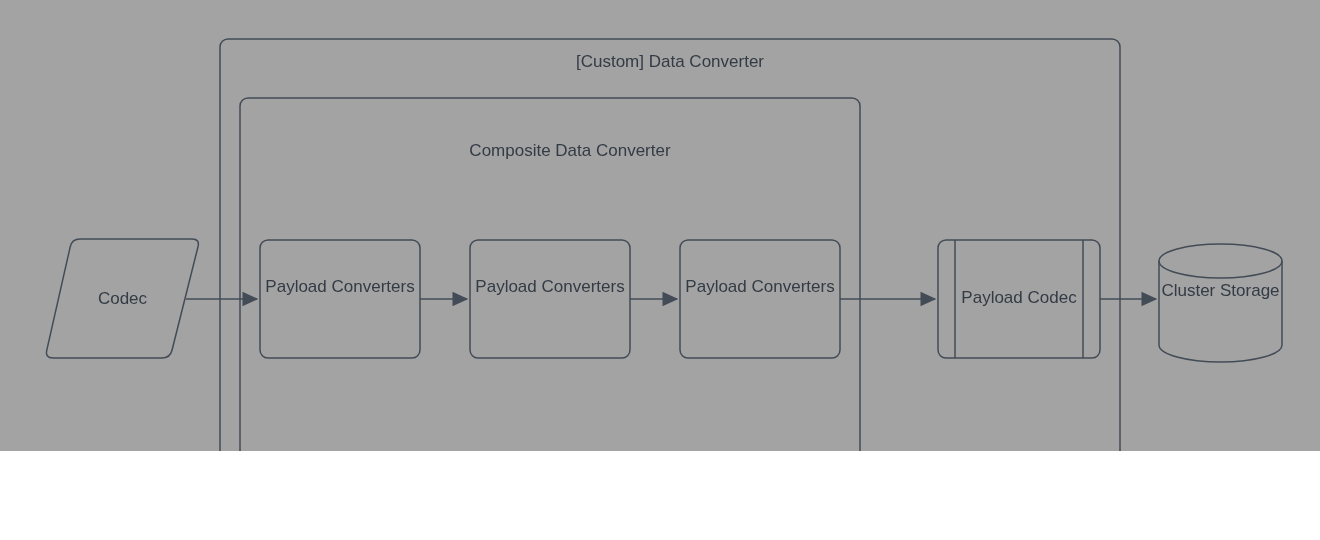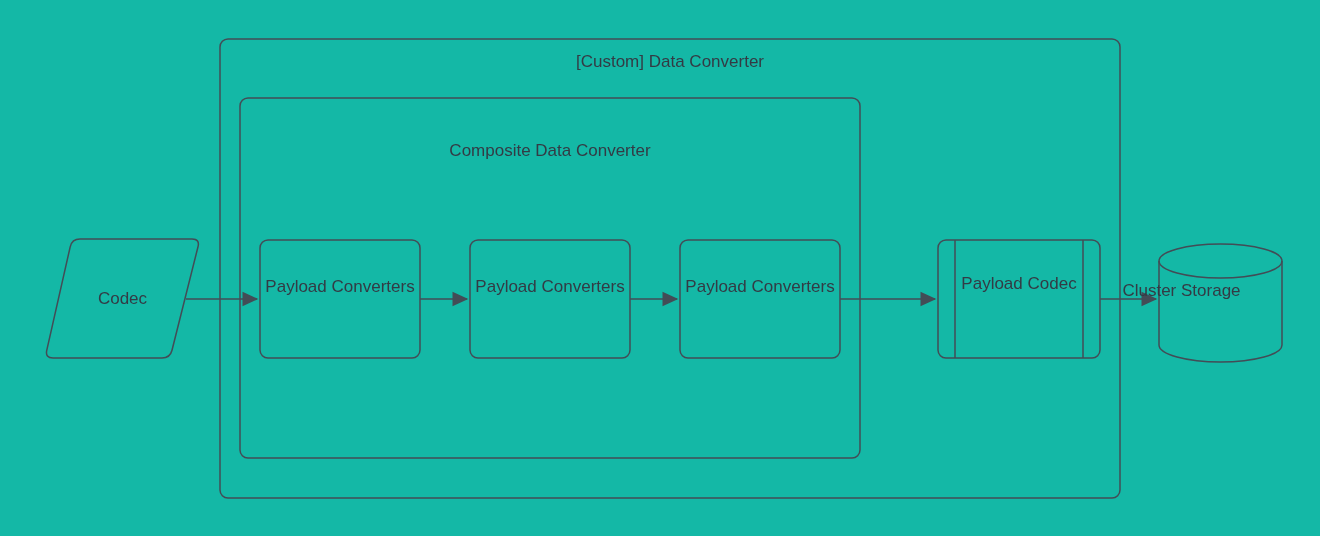--- a/index.html
+++ b/index.html
@@ -4,22 +4,22 @@
 <style>
   html, body {
     margin: 0;
     padding: 0;
     background: #ffffff;
     font-family: "Liberation Sans", "DejaVu Sans", sans-serif;
   }
   .canvas {
     position: relative;
     width: 1320px;
-    height: 536px;
-    background: #14b8a6;
+    height: 451px;
+    background: #a3a3a3;
     overflow: hidden;
   }
   .shapes-layer {
     position: absolute;
     left: 0;
     top: 0;
     width: 1320px;
     height: 540px;
   }
   .label {
@@ -31,27 +31,27 @@
     white-space: normal;
   }
   .container-title {
     position: absolute;
     color: #333b45;
     font-size: 17px;
     line-height: 24px;
     text-align: center;
   }
   .lbl-outer-title   { left: 220px; top: 50px;  width: 900px; }
-  .lbl-inner-title   { left: 240px; top: 139px; width: 620px; }
+  .lbl-inner-title   { left: 240px; top: 139px; width: 620px; padding-left: 20px; }
   .lbl-input         { left: 45px;  top: 287px; width: 155px; }
   .lbl-pc1           { left: 260px; top: 275px; width: 160px; }
   .lbl-pc2           { left: 470px; top: 275px; width: 160px; }
   .lbl-pc3           { left: 680px; top: 275px; width: 160px; }
-  .lbl-codec         { left: 938px; top: 272px; width: 162px; }
-  .lbl-storage       { left: 1120px; top: 279px; width: 123px; }
+  .lbl-codec         { left: 938px; top: 286px; width: 162px; }
+  .lbl-storage       { left: 1159px; top: 279px; width: 123px; }
 </style>
 </head>
 <body>
 
 <div class="canvas">
 
   <svg class="shapes-layer" width="1320" height="540" viewBox="0 0 1320 540" fill="none" stroke="#434c56" stroke-width="1.5">
     <defs>
       <marker id="arrowhead" viewBox="0 0 10 10" refX="8.8" refY="5" markerWidth="11" markerHeight="11" orient="auto-start-reverse">
         <path d="M0,0.6 L9.6,5 L0,9.4 Z" fill="#434c56" stroke="none"></path>

